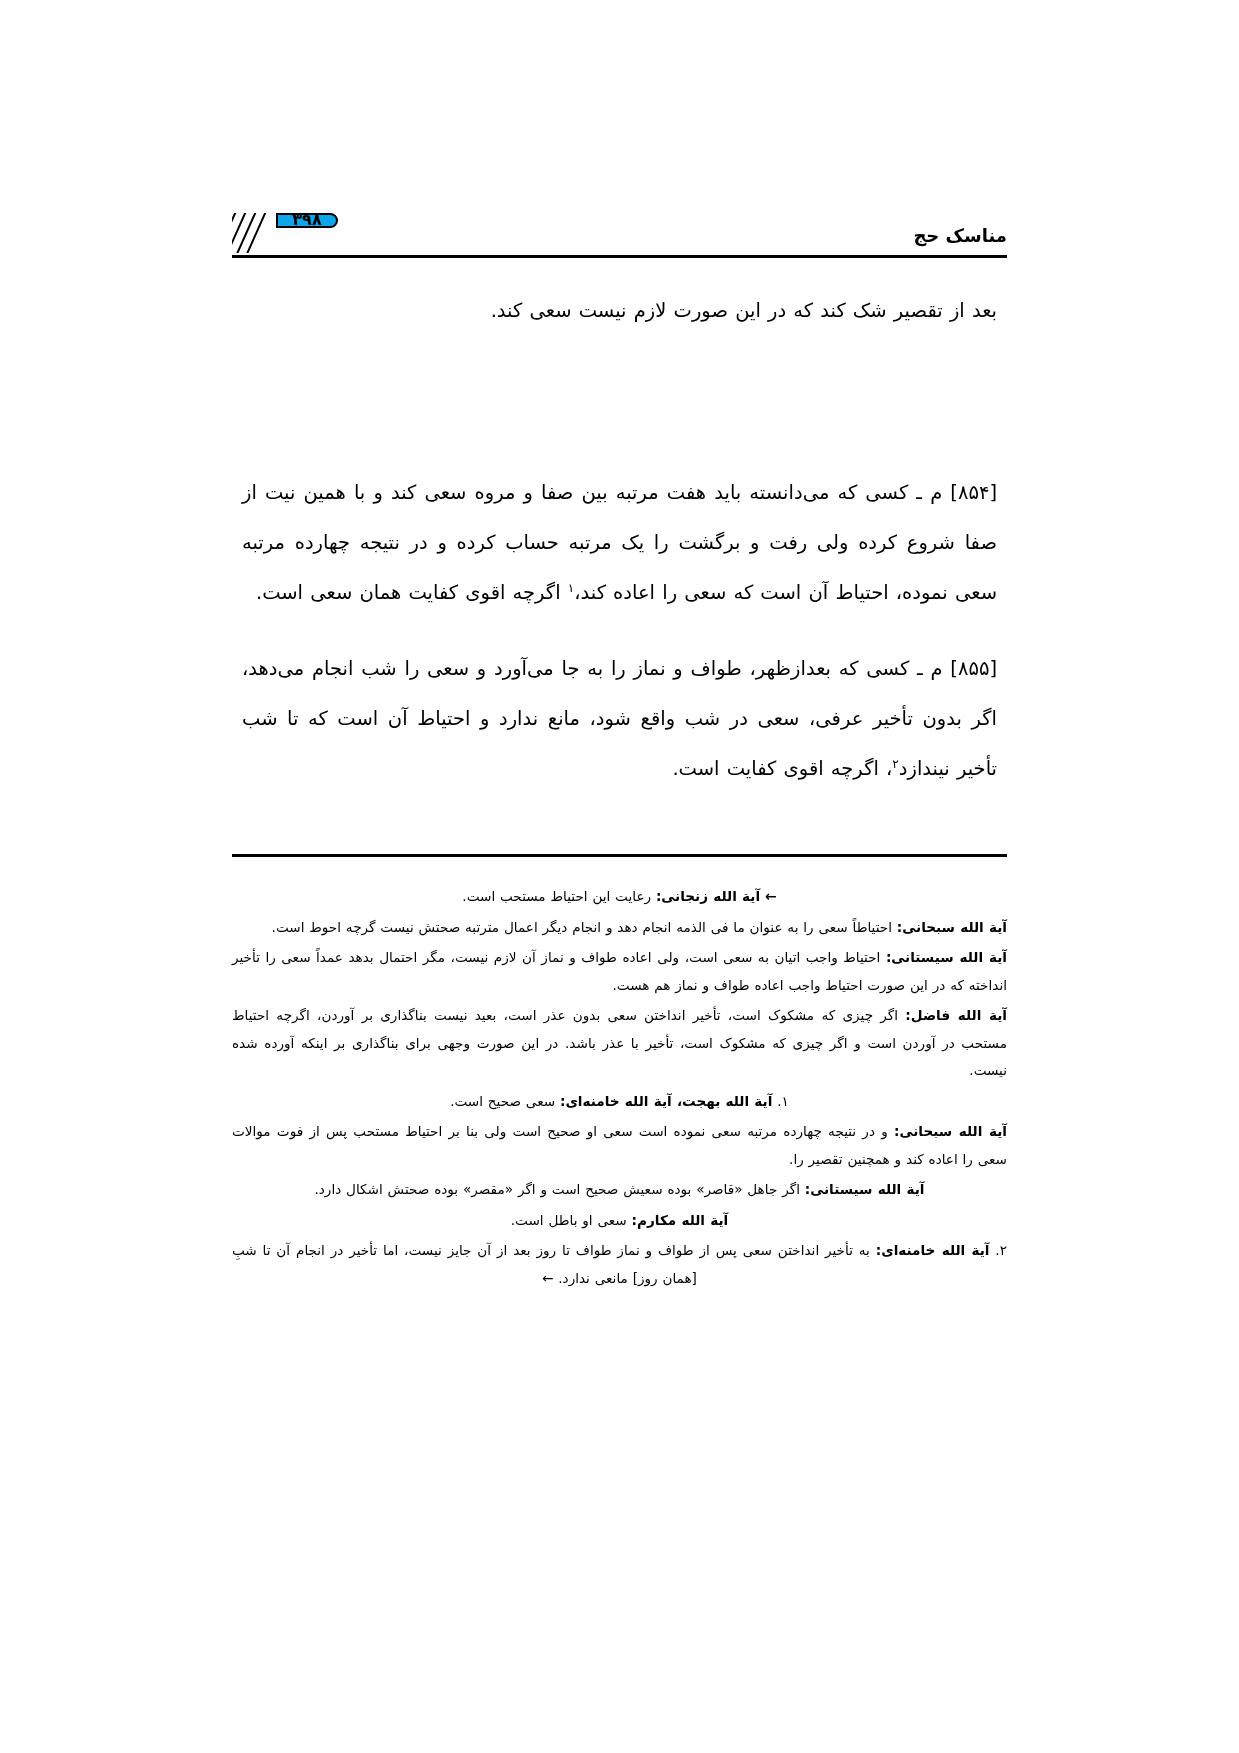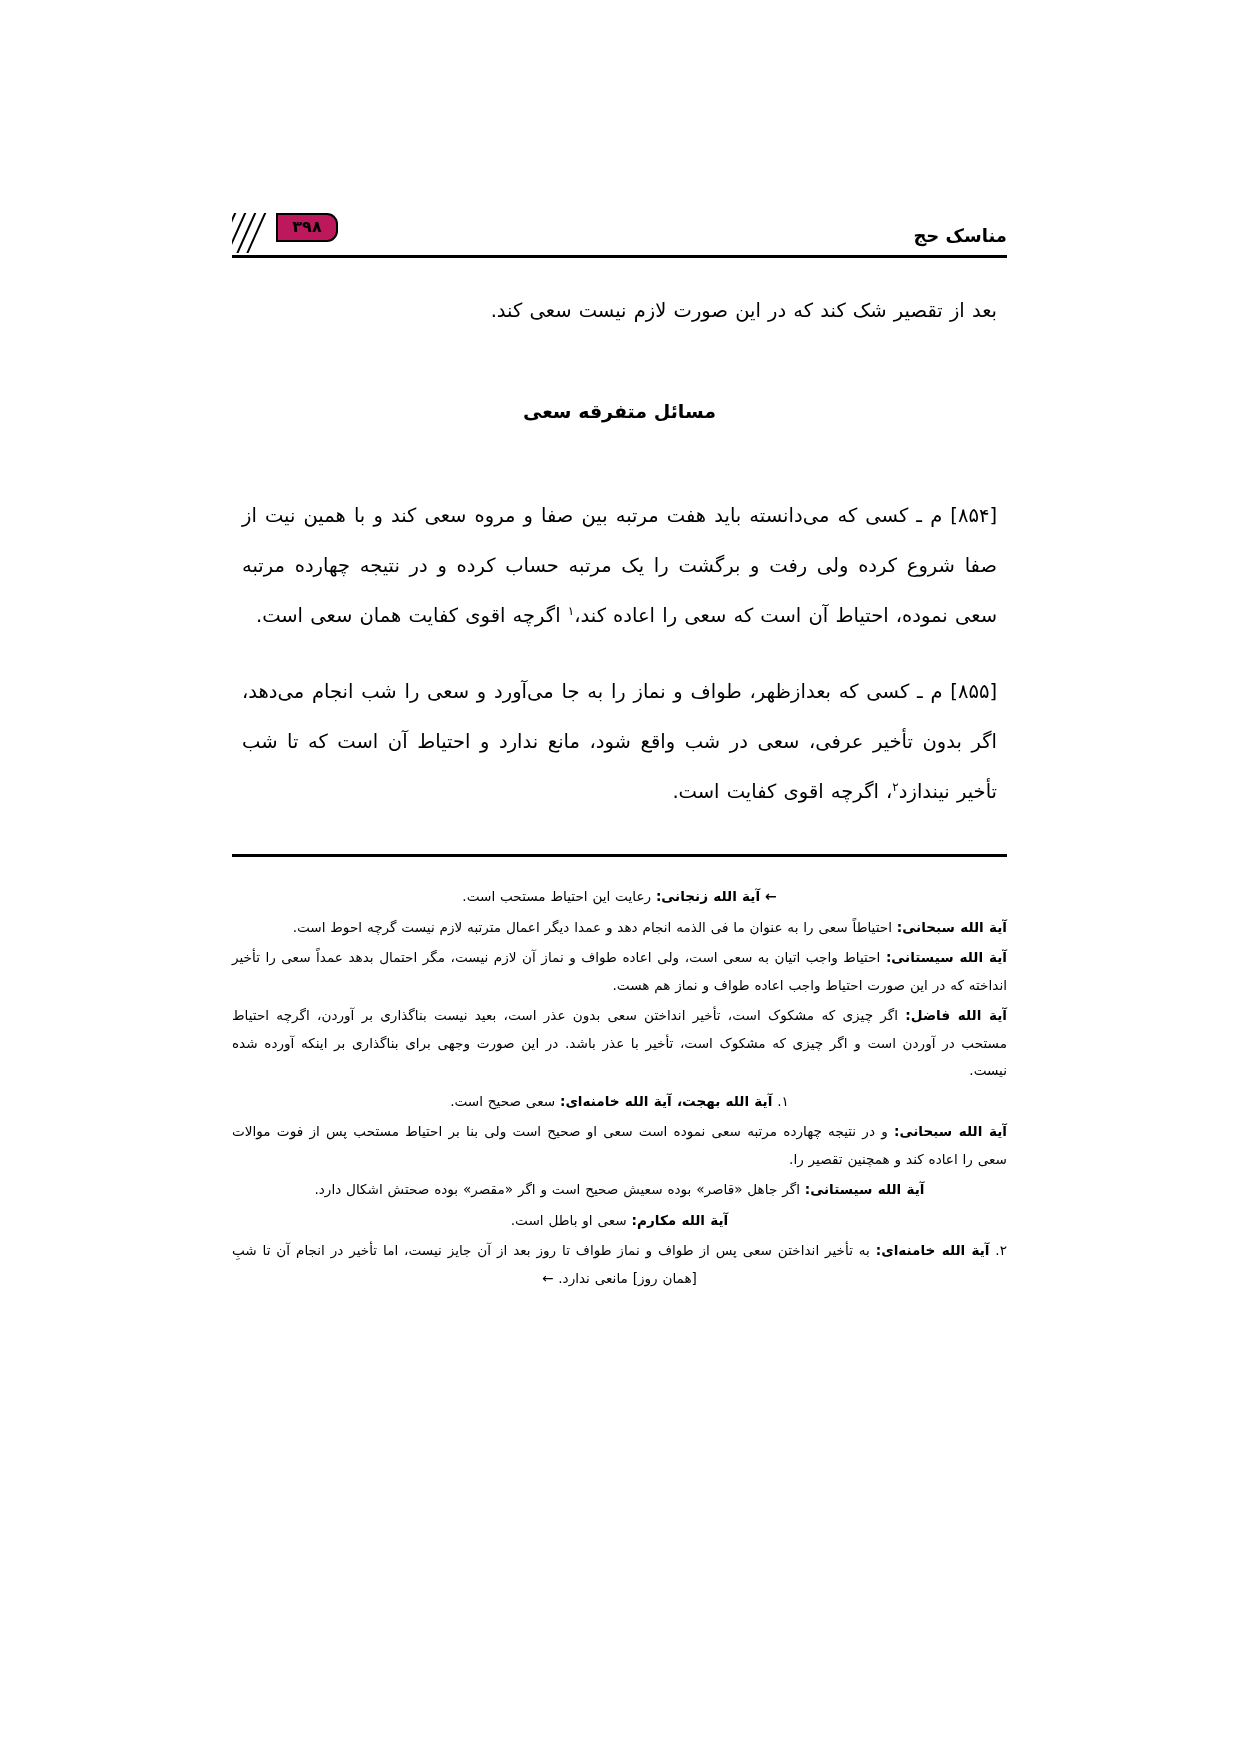--- a/index.html
+++ b/index.html
@@ -70,32 +70,32 @@
     transform-origin: top center;
   }
   .folio-stripes span:nth-child(1) { left: 4px; }
   .folio-stripes span:nth-child(2) { left: 14px; }
   .folio-stripes span:nth-child(3) { left: 24px; }
   .folio-stripes span:nth-child(4) { left: 34px; }
   .folio-box {
     margin-right: 0;
     margin-left: 0;
     min-width: 62px;
-    height: 29px;
+    height: 15px;
     border: 2px solid #000;
     border-radius: 0 11px 11px 0;
     border-left: 2px solid #000;
     display: flex;
     align-items: center;
     justify-content: center;
     font-size: 16px;
     font-weight: bold;
     padding: 0 9px 2px 9px;
     box-sizing: border-box;
-    background: #be185d;
+    background: #0ea5e9;
     position: relative;
     z-index: 2;
   }
   .header-rule {
     position: absolute;
     right: 0;
     left: 0;
     top: 33px;
     height: 3px;
     background: #000;
@@ -198,21 +198,20 @@
     </div>
     <div class="header-rule"></div>
   </div>
 
   <div class="body-zone">
 
     <p class="para single">بعد از تقصیر شک کند که در این صورت لازم نیست سعی کند.</p>
 
     <div class="gap-after-lead"></div>
 
-    <h2 class="section-heading">مسائل متفرقه سعی</h2>
 
     <div class="gap-after-heading"></div>
 
     <p class="para">
       <span>[۸۵۴] م ـ</span>
       <span>کسی که می‌دانسته باید هفت مرتبه بین صفا و مروه سعی کند و با همین نیت از صفا شروع کرده ولی رفت و برگشت را یک مرتبه حساب کرده و در نتیجه چهارده مرتبه سعی نموده، احتیاط آن است که سعی را اعاده کند،</span><sup class="fn">۱</sup>
       <span>اگرچه اقوی کفایت همان سعی است.</span>
     </p>
 
     <div class="gap-between-paras"></div>
@@ -227,21 +226,21 @@
     <div class="fn-rule"></div>
 
     <p class="fn-block centered-last">
       <span class="arrow-l">←</span>
       <span class="fn-name">آیة الله زنجانی:</span>
       <span>رعایت این احتیاط مستحب است.</span>
     </p>
 
     <p class="fn-block">
       <span class="fn-name">آیة الله سبحانی:</span>
-      <span>احتیاطاً سعی را به عنوان ما فی الذمه انجام دهد و عمدا دیگر اعمال مترتبه لازم نیست گرچه احوط است.</span>
+      <span>احتیاطاً سعی را به عنوان ما فی الذمه انجام دهد و انجام دیگر اعمال مترتبه صحتش نیست گرچه احوط است.</span>
     </p>
 
     <p class="fn-block">
       <span class="fn-name">آیة الله سیستانی:</span>
       <span>احتیاط واجب اتیان به سعی است، ولی اعاده طواف و نماز آن لازم نیست، مگر احتمال بدهد عمداً سعی را تأخیر انداخته که در این صورت احتیاط واجب اعاده طواف و نماز هم هست.</span>
     </p>
 
     <p class="fn-block">
       <span class="fn-name">آیة الله فاضل:</span>
       <span>اگر چیزی که مشکوک است، تأخیر انداختن سعی بدون عذر است، بعید نیست بناگذاری بر آوردن، اگرچه احتیاط مستحب در آوردن است و اگر چیزی که مشکوک است، تأخیر با عذر باشد. در این صورت وجهی برای بناگذاری بر اینکه آورده شده نیست.</span>

